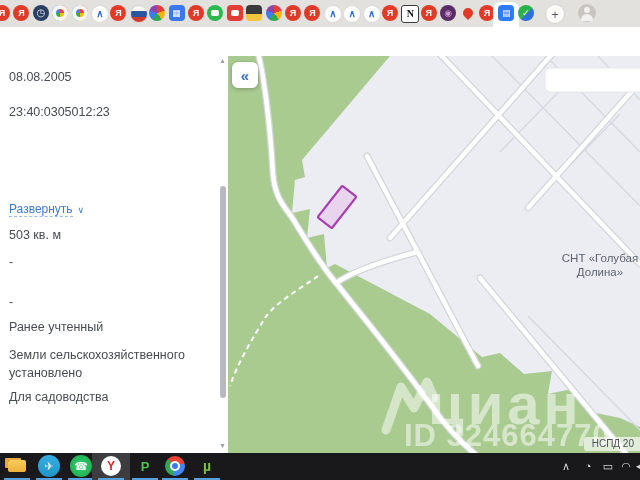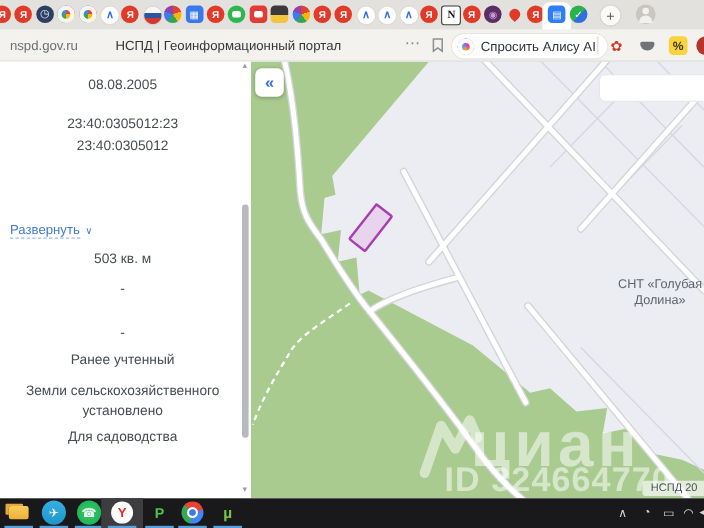--- a/index.html
+++ b/index.html
@@ -49,21 +49,21 @@
   .alice-label{font-size:12px;color:#303438;white-space:nowrap;}
   .addr-divider{position:absolute;left:543px;top:6px;width:1px;height:16px;background:#d9d6d2;}
   .ext{position:absolute;top:6px;width:17px;height:17px;display:flex;align-items:center;justify-content:center;
        font-size:11px;cursor:pointer;border-radius:4px;}
   .x-flower{color:#d23e2e;font-size:13px;}
   .x-tray::before{content:"";width:13px;height:8px;background:#707478;border-radius:2px 2px 7px 7px;}
   .x-percent{background:#f8d33c;color:#3a3a1e;font-weight:bold;}
   .x-clipped{background:#b5342c;border-radius:50%;}
 
   
-  .content{position:absolute;left:0;top:56px;width:640px;height:397px;text-align:center;}
+  .content{position:absolute;left:0;top:56px;width:640px;height:397px;}
 
   
   .sidebar{position:absolute;left:0;top:0;width:228px;height:397px;background:#fff;overflow:hidden;}
   .sb-item{position:absolute;left:9px;width:205px;font-size:12.5px;color:#474c52;line-height:1.42;}
   .expand-link{position:absolute;left:9px;font-size:12px;color:#3f7ad1;cursor:pointer;}
   .expand-link .lbl{border-bottom:1px dashed #9bbbe8;}
   .expand-link .chev{font-size:9px;margin-left:5px;}
   .v-up{position:absolute;right:2px;top:1px;font-size:7px;color:#9aa0a6;cursor:pointer;}
   .v-down{position:absolute;right:2px;bottom:4px;font-size:7px;color:#9aa0a6;cursor:pointer;}
   .v-thumb{position:absolute;right:2px;top:130px;height:212px;width:6px;background:#b6b9bd;border-radius:3px;cursor:pointer;}
@@ -128,46 +128,26 @@
       <div class="tab-ico t-notion" style="left: 401.4px;">N</div>
       <div class="tab-ico t-yandex" style="left: 420.8px;">Я</div>
       <div class="tab-ico t-purple" style="left: 440.2px;">◉</div>
       <div class="tab-ico t-redpin" style="left: 459.6px;"></div>
       <div class="tab-ico t-yandex" style="left: 479px;">Я</div>
       <div class="active-tab-bg" style="left: 493.4px;"></div>
       <div class="tab-ico t-activeblue" style="left: 498.4px;">▤</div>
       <div class="tab-ico t-shield" style="left: 517.8px;">✓</div>
     </div>
 
-  <div class="addrrow">
-    <span class="addr-text">nspd.gov.ru</span>
-    <span class="page-title">НСПД | Геоинформационный портал</span>
-    <span class="menu-dots">⋯</span>
-    <span class="bookmark">
-      <svg width="12" height="14">
-          <path d="M2 1.5h8v11l-4-3-4 3z" fill="none" stroke="#8d9196" stroke-width="1.4"></path>
-        </svg>
-    </span>
-    <div class="alice">
-      <span class="alice-orb"></span>
-      <span class="alice-label">Спросить Алису AI</span>
-    </div>
-    <div class="addr-divider"></div>
-  <div class="ext x-flower" style="left: 552px;">✿</div>
-      <div class="ext x-tray" style="left: 580px;"></div>
-      <div class="ext x-percent" style="left: 608px;">%</div>
-      <div class="ext x-clipped" style="left: 633px;"></div>
-    </div>
 
   <div class="content">
 
     <div class="sidebar">
       <div class="sb-item" style="top:13px">08.08.2005</div>
       <div class="sb-item" style="top:48px">23:40:0305012:23</div>
-      <div class="sb-item" style="top:68px">23:40:0305012</div>
       <div class="expand-link" style="top:146px">
         <span class="lbl">Развернуть</span><span class="chev">∨</span>
       </div>
       <div class="sb-item" style="top:171px">503 кв. м</div>
       <div class="sb-item" style="top:198px">-</div>
       <div class="sb-item" style="top:238px">-</div>
       <div class="sb-item" style="top:263px">Ранее учтенный</div>
       <div class="sb-item" style="top:291px">Земли сельскохозяйственного установлено</div>
       <div class="sb-item" style="top:333px">Для садоводства</div>
       <div class="v-up">▲</div>

